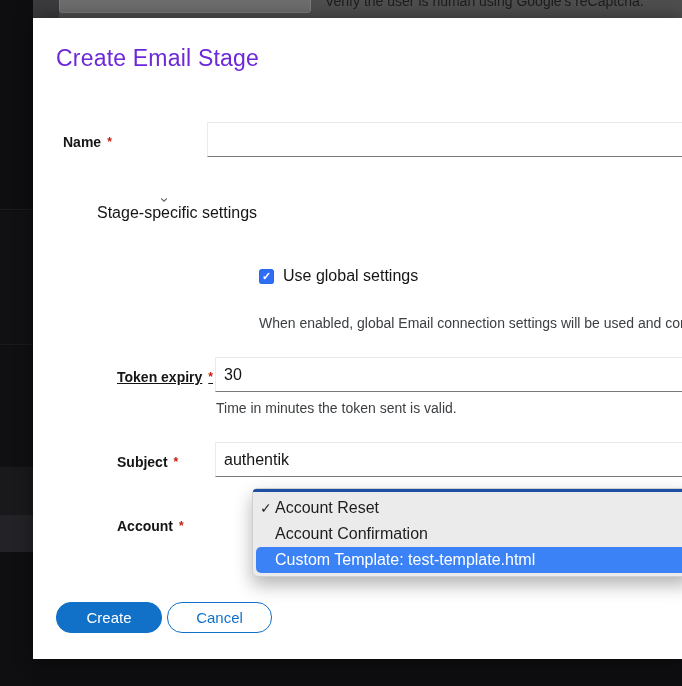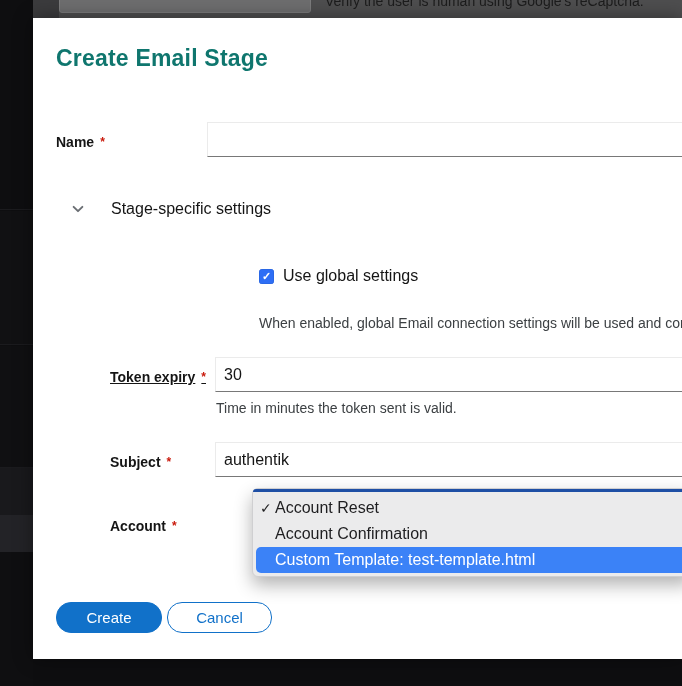--- a/index.html
+++ b/index.html
@@ -26,31 +26,31 @@
   
   .backdrop-bottom { position: absolute; left: 33px; top: 659px; width: 649px; height: 27px; background: #424345; overflow: hidden; }
   .backdrop-bottom .cell-gap { position: absolute; left: 0; top: 0; width: 23px; height: 27px; background: #39393b; }
   .backdrop-bottom .dim-panel { position: absolute; left: 23px; top: 0; width: 255px; height: 27px; background: #4e4e50; border-left: 1px solid #6a6a6c; }
   .backdrop-bottom .dim-panel .inner-line { position: absolute; left: 4px; right: 0; top: 9px; height: 1px; background: #646467; }
   .backdrop-bottom .dim-text { position: absolute; left: 297px; top: 7px; font-size: 15px; color: #9aa0a6; white-space: nowrap; }
 
   
   .modal { position: absolute; left: 33px; top: 18px; width: 649px; height: 641px; background: #ffffff; box-shadow: 0 0 18px rgba(0,0,0,0.4); }
 
-  .modal-title { position: absolute; left: 23px; top: 27px; font-size: 23px; font-weight: 700; color: #0f766e; letter-spacing: 0.2px; }
+  .modal-title { position: absolute; left: 23px; top: 27px; font-size: 23px; font-weight: 400; color: #6d28d9; letter-spacing: 0.2px; }
 
-  .field-label { position: absolute; font-size: 14px; font-weight: 700; color: #151515; white-space: nowrap; }
+  .field-label { position: absolute; font-size: 14px; font-weight: 700; color: #151515; white-space: nowrap; margin-left: 7px; }
   .req { color: #c9190b; font-size: 12px; font-weight: 700; margin-left: 6px; vertical-align: 1px; }
 
   .text-input { position: absolute; height: 35px; background: #fff; border: 1px solid #ebebeb; border-bottom: 1.5px solid #787878; font-family: "Liberation Sans", sans-serif; font-size: 16px; color: #151515; padding: 0 8px; outline: none; }
 
   .name-label { left: 23px; top: 116px; }
   .name-input { left: 174px; top: 104px; width: 520px; }
 
-  .group-header { position: absolute; left: 38px; top: 178px; height: 26px; display: flex; align-items: center; cursor: pointer; }
+  .group-header { position: absolute; left: 38px; top: 178px; height: 26px; display: flex; align-items: center; cursor: pointer; flex-direction: column; }
   .chev { width: 14px; height: 14px; color: #6a6e73; }
   .group-title { margin-left: 26px; font-size: 16px; color: #151515; }
 
   .checkbox-row { position: absolute; left: 226px; top: 249px; display: flex; align-items: center; }
   .checkbox { width: 15px; height: 15px; background: #2e6ef5; border-radius: 3.5px; color: #fff; font-size: 11px; font-weight: 700; line-height: 15px; text-align: center; cursor: pointer; box-shadow: inset 0 0 0 0.5px #2561d8; }
   .checkbox-label { margin-left: 9px; font-size: 16px; color: #151515; }
 
   .help-text { position: absolute; font-size: 14px; color: #3c4043; white-space: nowrap; }
   .help-global { left: 226px; top: 297px; }
 

